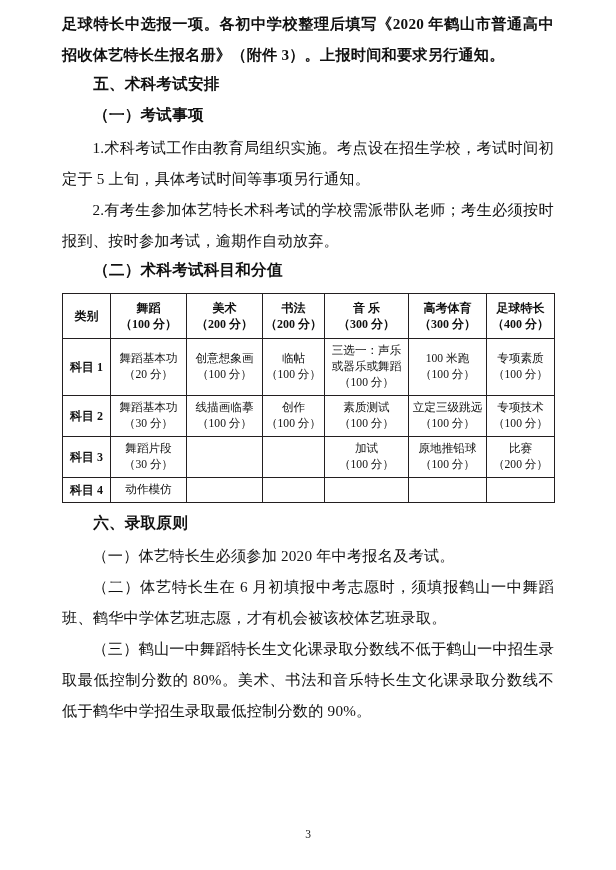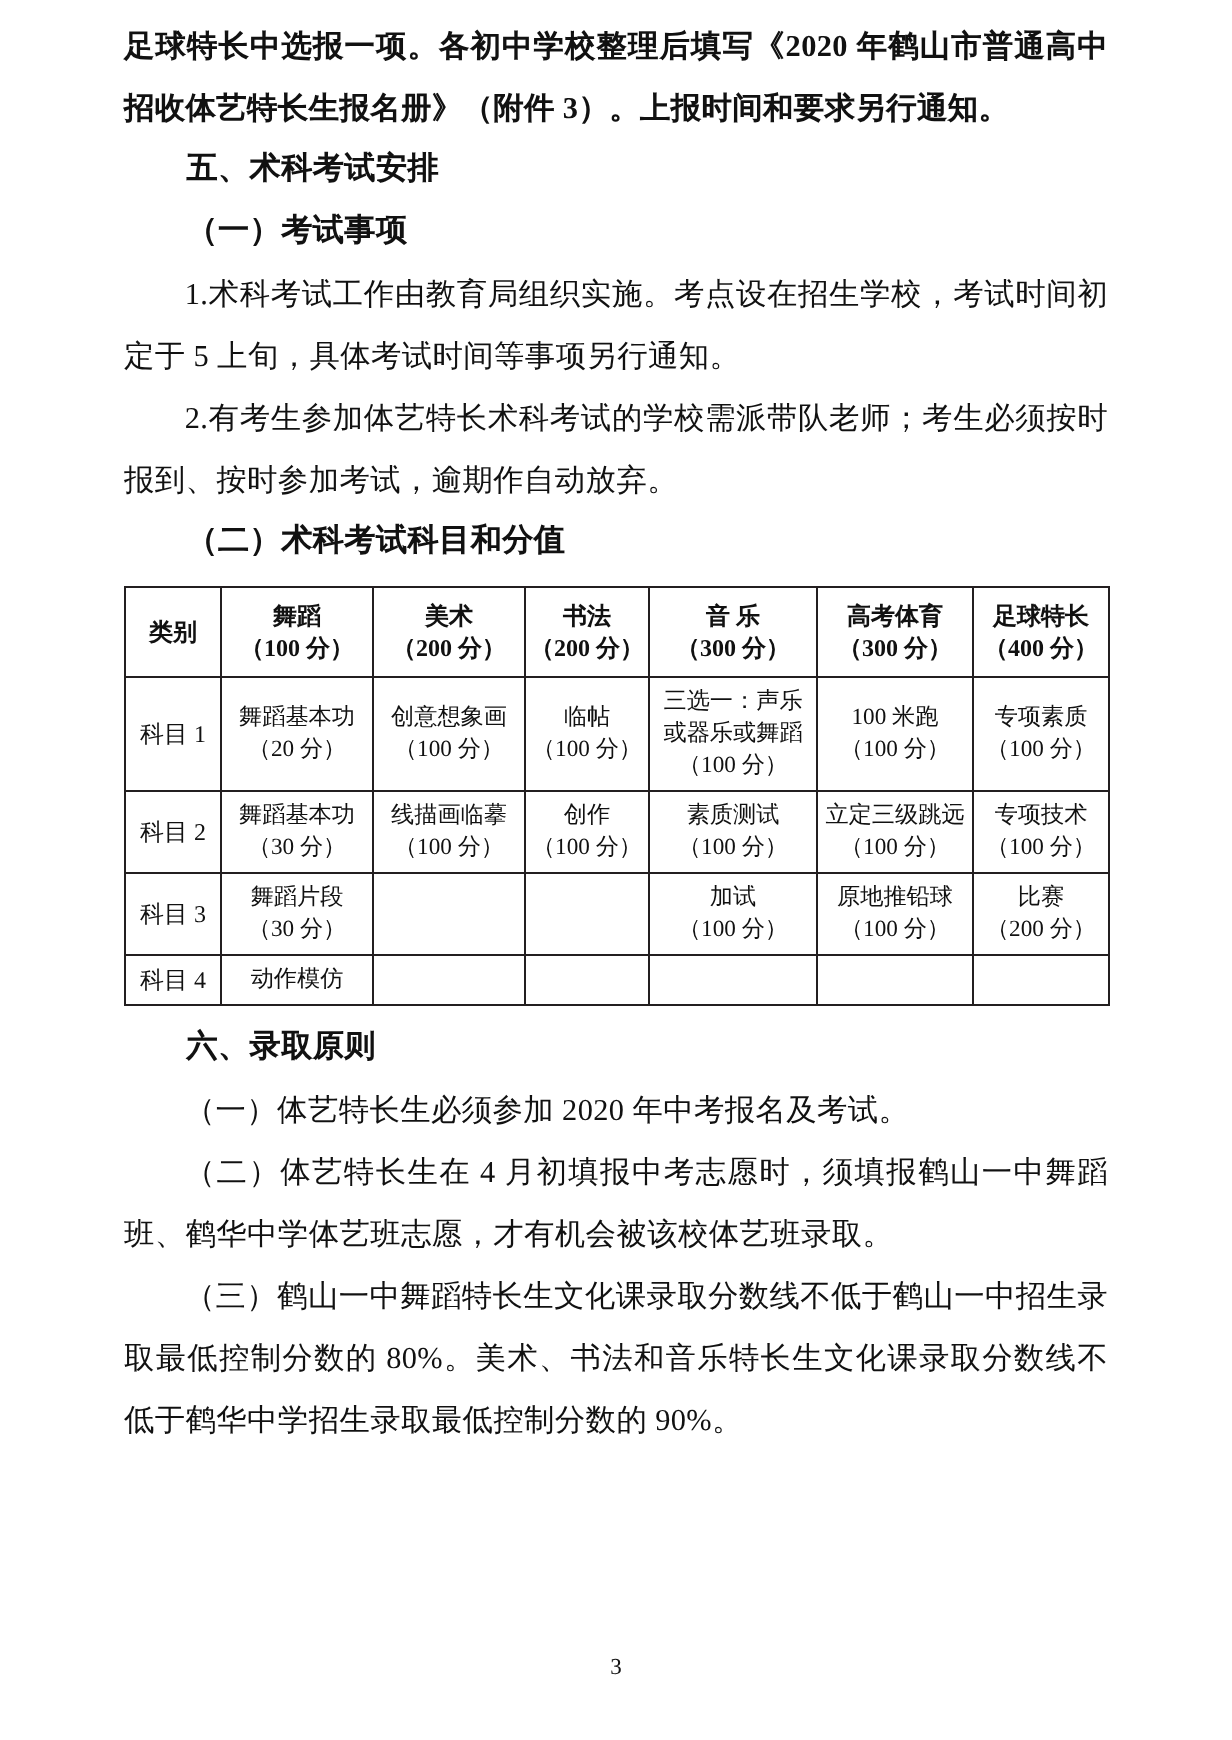--- a/index.html
+++ b/index.html
@@ -68,21 +68,21 @@
     line-height: 16px;
     padding: 4px 2px;
     font-weight: normal;
   }
   table.score thead td {
     font-weight: bold;
     font-size: 12px;
     padding: 6px 2px;
   }
   table.score .rowlabel {
-    font-weight: normal;
+    font-weight: bold;
     font-size: 12px;
   }
   .cellline {
     display: block;
   }
   .pagenum {
     position: absolute;
     left: 0;
     right: 0;
     top: 828px;
@@ -260,20 +260,20 @@
           </tr>
         </tbody>
       </table>
     </div>
 
 
     <p class="heading">六、录取原则</p>
 
     <p class="indent">（一）体艺特长生必须参加 2020 年中考报名及考试。</p>
 
-    <p class="indent">（二）体艺特长生在 4 月初填报中考志愿时，须填报鹤山一中舞蹈班、鹤华中学体艺班志愿，才有机会被该校体艺班录取。</p>
+    <p class="indent">（二）体艺特长生在 6 月初填报中考志愿时，须填报鹤山一中舞蹈班、鹤华中学体艺班志愿，才有机会被该校体艺班录取。</p>
 
     <p class="indent">（三）鹤山一中舞蹈特长生文化课录取分数线不低于鹤山一中招生录取最低控制分数的 80%。美术、书法和音乐特长生文化课录取分数线不低于鹤华中学招生录取最低控制分数的 90%。</p>
 
   </div>
 
   <div class="pagenum">3</div>
 </div>
 
 </body></html>

